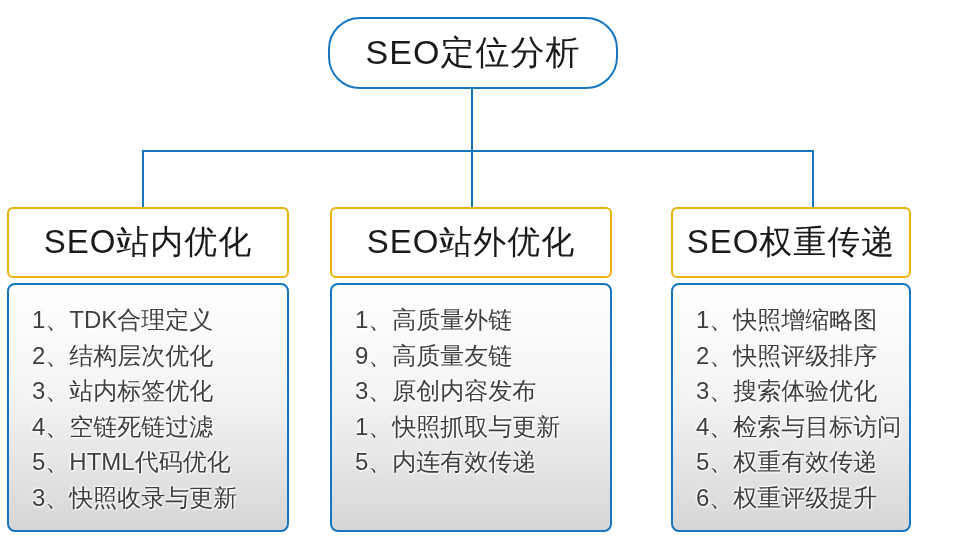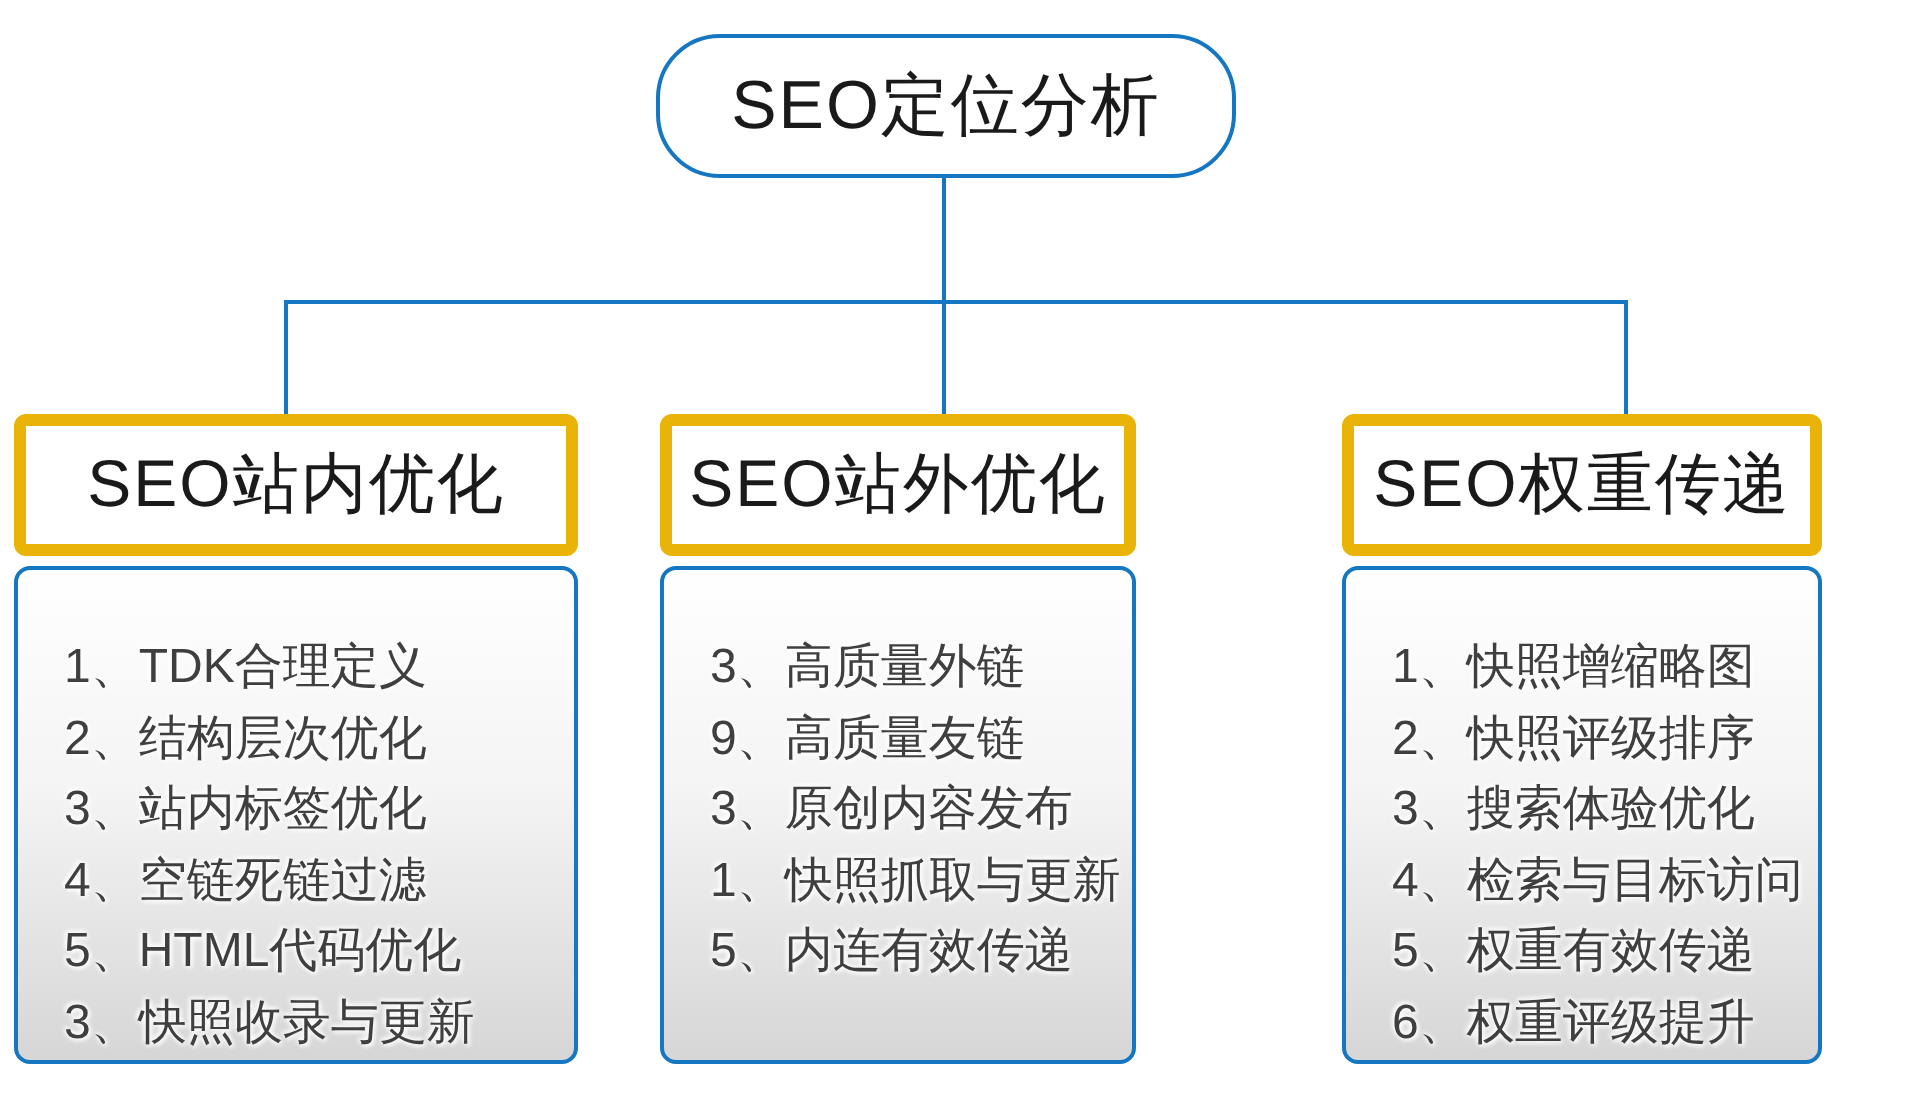--- a/index.html
+++ b/index.html
@@ -24,43 +24,43 @@
   }
   .root-box {
     left: 328px; top: 17px; width: 290px; height: 72px;
     font-size: 34px;
     letter-spacing: 1px;
     border-radius: 32px;
   }
   .col-header {
     position: absolute;
     box-sizing: border-box;
-    border: 6px solid #eab308;
+    border: 2px solid #eab308;
     border-radius: 6px;
     background: #ffffff;
     display: flex;
     align-items: center;
     justify-content: center;
     top: 207px; height: 71px;
     font-size: 33px;
     color: #1a1a1a;
     letter-spacing: 1px;
     text-align: center;
   }
   .col-body {
     position: absolute;
     box-sizing: border-box;
     border: 2px solid #1577c2;
     border-radius: 8px;
     background: linear-gradient(to bottom, #ffffff 0%, #f4f4f4 45%, #d6d6d6 100%);
     top: 283px; height: 249px;
-    padding: 31px 10px 0 23px;
+    padding: 17px 10px 0 23px;
   }
   .col-1 { left: 7px;   width: 282px; }
-  .col-2 { left: 330px; width: 238px; }
+  .col-2 { left: 330px; width: 282px; }
   .col-3 { left: 671px; width: 240px; }
   .item {
     font-size: 24px;
     line-height: 35.5px;
     color: #3f3f3f;
     white-space: nowrap;
     text-shadow: 0 0 3px #ffffff, 1px 1px 2px #ffffff, -1px -1px 2px #ffffff;
   }
   .line {
     position: absolute;
@@ -96,21 +96,21 @@
     <div class="item">3、站内标签优化</div>
     <div class="item">4、空链死链过滤</div>
     <div class="item">5、HTML代码优化</div>
     <div class="item">3、快照收录与更新</div>
   </div>
 
   <div class="col-header col-2">
     <span>SEO站外优化</span>
   </div>
   <div class="col-body col-2">
-    <div class="item">3、高质量外链</div>
+    <div class="item">1、高质量外链</div>
     <div class="item">9、高质量友链</div>
     <div class="item">3、原创内容发布</div>
     <div class="item">1、快照抓取与更新</div>
     <div class="item">5、内连有效传递</div>
   </div>
 
   <div class="col-header col-3">
     <span>SEO权重传递</span>
   </div>
   <div class="col-body col-3">

